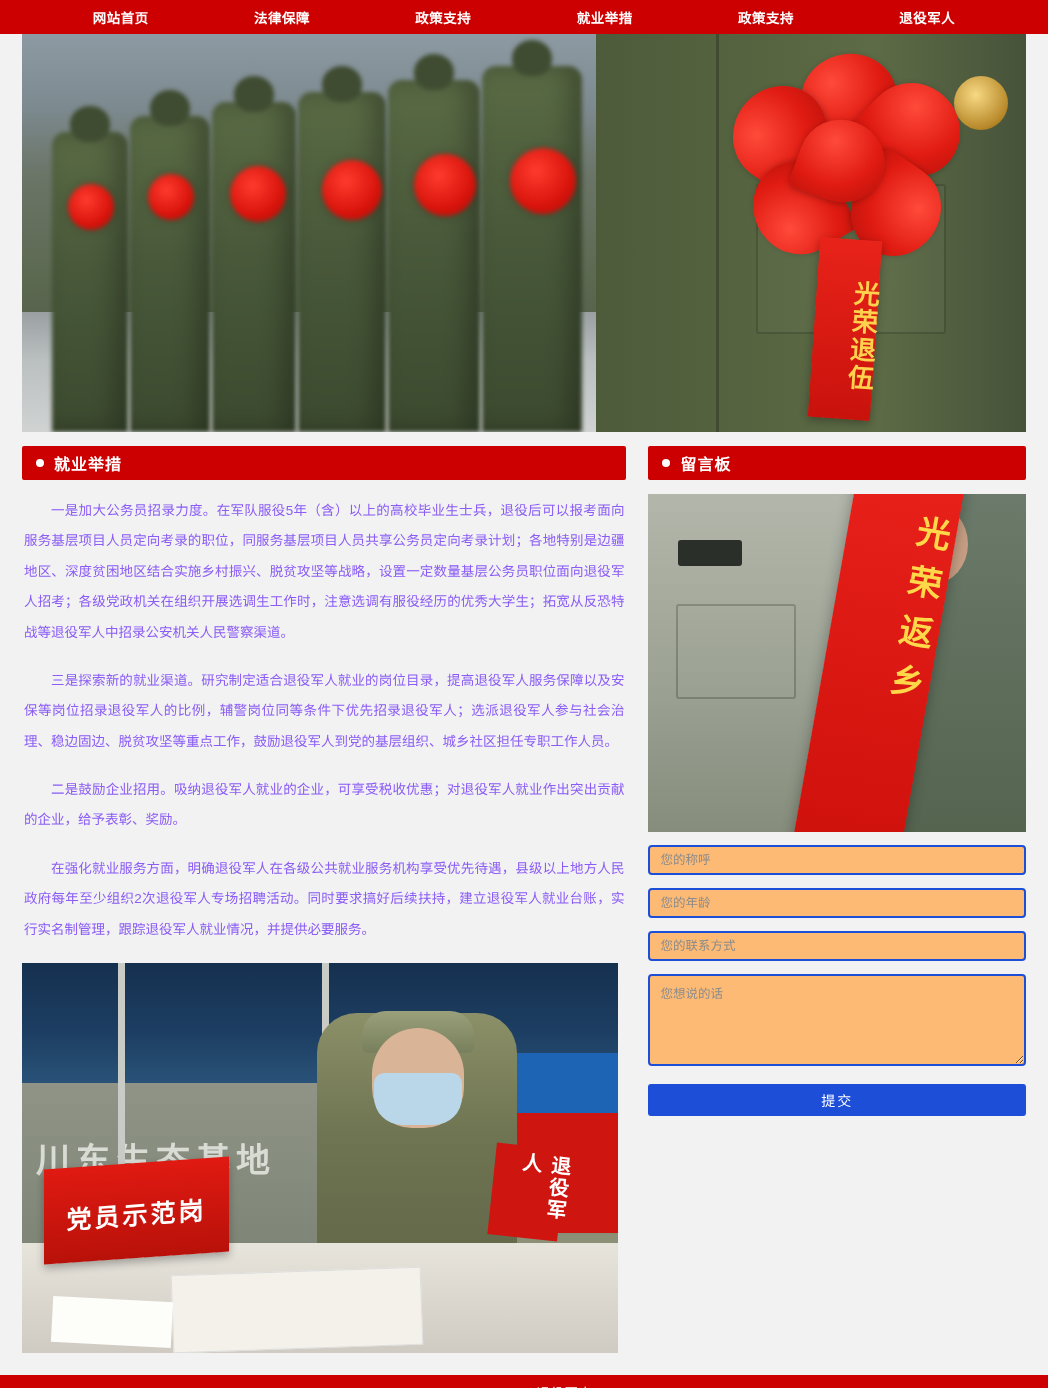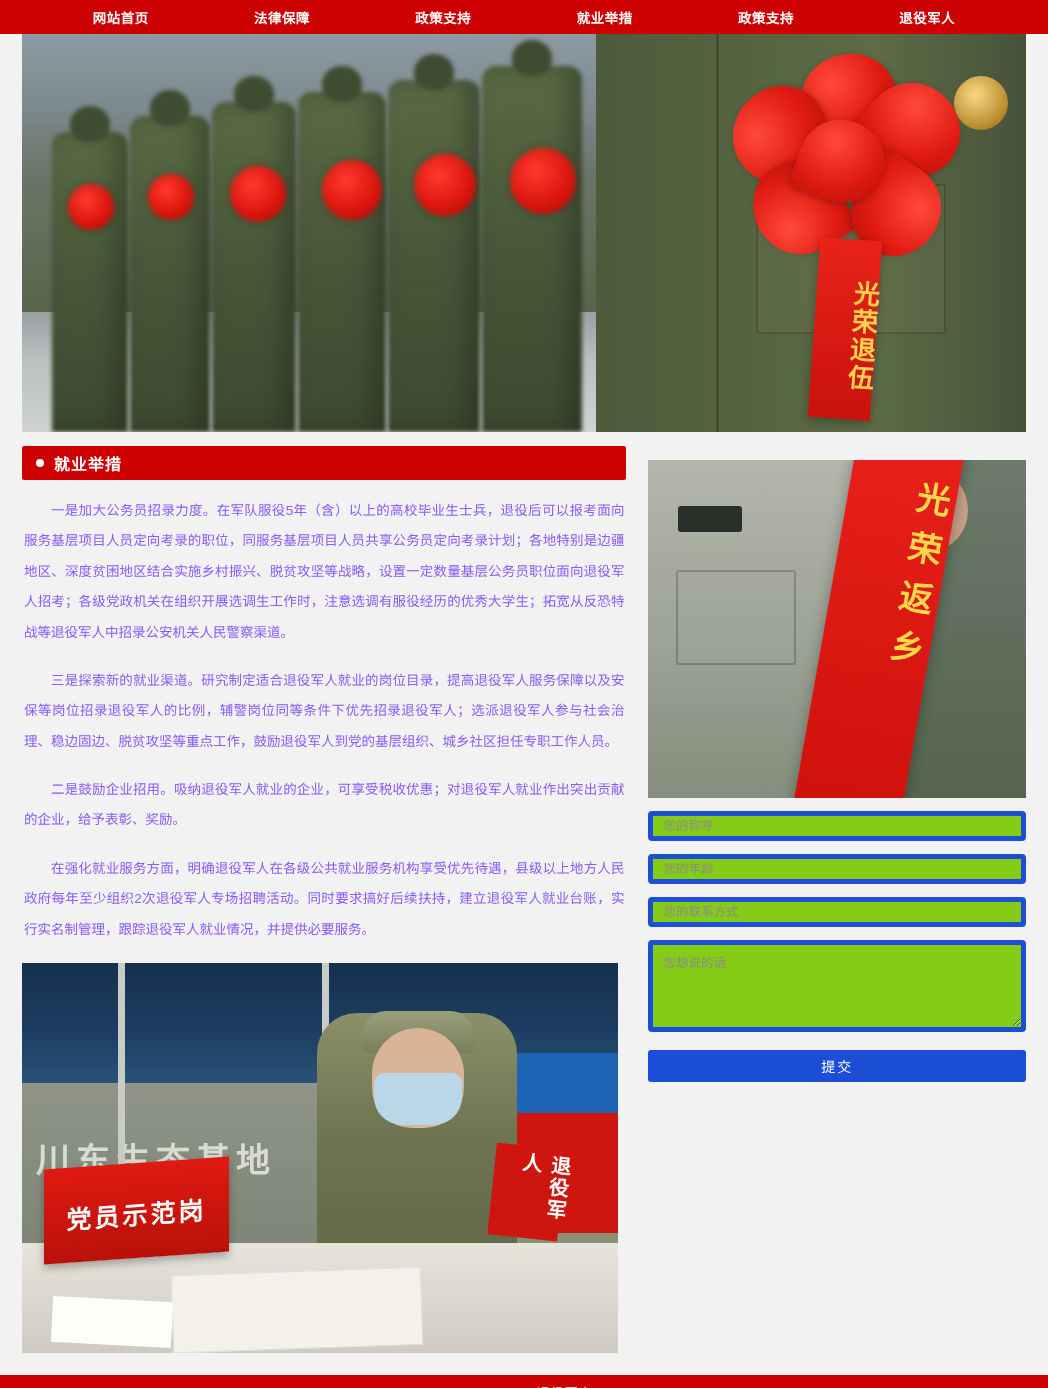--- a/index.html
+++ b/index.html
@@ -225,26 +225,26 @@
                 background: linear-gradient(180deg,#6b7a6a 0%, #55644f 100%); }
   .mb-head2 { position:absolute; right:58px; top:10px; width:70px; height:80px; border-radius:50%; background:#c79f85; }
   .mb-flower2 { position:absolute; right:120px; top:120px; width:54px; height:54px; border-radius:50%;
                 background: radial-gradient(circle at 40% 35%, #ff4133 0%, #cc110b 70%); }
 
   
   .form-field {
     width: 100%;
     height: 30px;
     margin-top: 13px;
-    border: 5px solid #1d4ed8;
+    border: 2px solid #1d4ed8;
     border-radius: 4px;
     padding: 0 10px;
     font-size: 12.5px;
     color: #333;
-    background: #84cc16;
+    background: #fdba74;
     outline: none;
     font-family: "Liberation Sans", "DejaVu Sans", sans-serif;
   }
   .form-field::placeholder { color: #8b8b8b; }
   textarea.form-field {
     height: 92px;
     padding: 8px 10px;
     line-height: 1.6;
     resize: vertical;
   }
@@ -375,20 +375,24 @@
         <div class="p2-table"></div>
         <div class="p2-redbox">
           <div class="t">党员示范岗</div>
         </div>
         <div class="p2-paper"></div>
         <div class="p2-paper2"></div>
       </div>
     </div>
 
     <div class="col-right">
+      <div class="panel-title">
+        <span class="dot"></span>
+        <span>留言板</span>
+      </div>
 
       <div class="mb-photo">
         <div class="mb-bg"></div>
         <div class="mb-uni"></div>
         <div class="mb-rank"></div>
         <div class="mb-pocket"></div>
         <div class="mb-person2"></div>
         <div class="mb-head2"></div>
         <div class="mb-flower2"></div>
         <div class="mb-sash">

